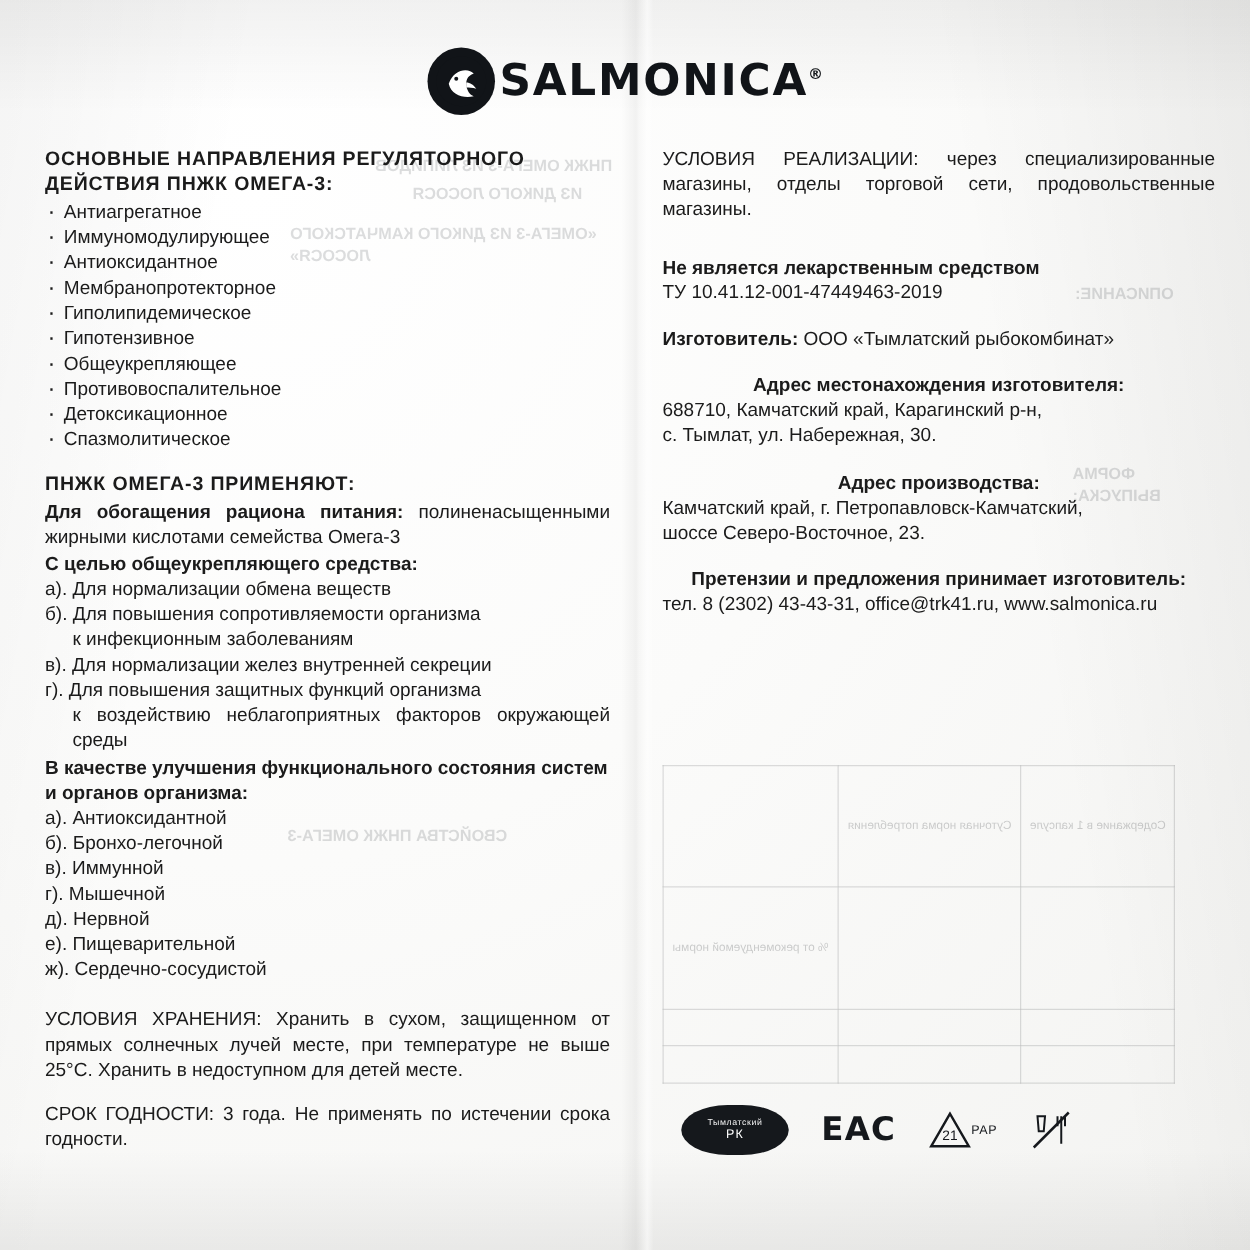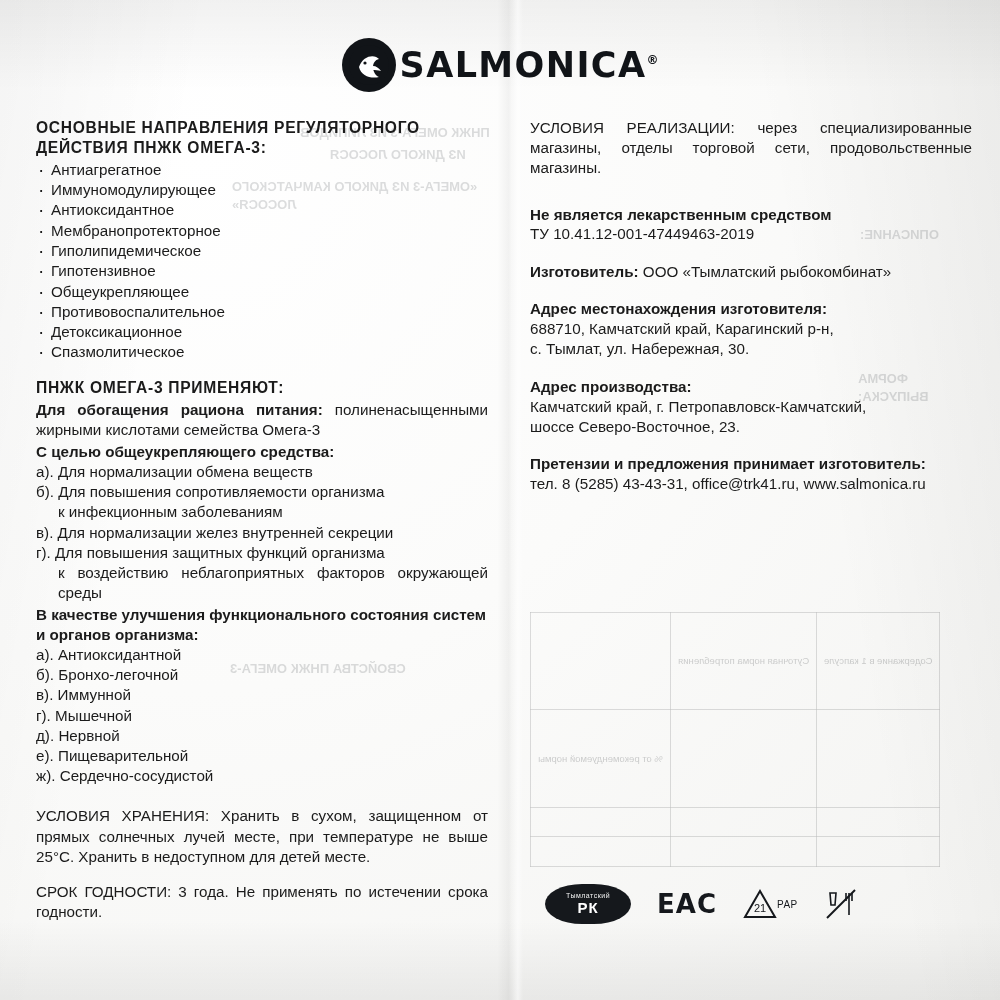--- a/index.html
+++ b/index.html
@@ -127,21 +127,21 @@
   }
   .para {
     margin: 0;
     line-height: 1.33;
     text-align: justify;
   }
   .justify { text-align: justify; }
   .gap-s { height: 9px; }
   .gap-m { height: 15px; }
   .gap-l { height: 20px; }
-  .inline-b { font-weight: bold; }
+  .inline-b { font-weight: bold; text-align: center; }
 
   
   .r-block { margin-bottom: 17px; }
   .r-block:last-child { margin-bottom: 0; }
 
   
   .ghost {
     position: absolute;
     color: rgba(40,44,48,0.16);
     font-size: 13px;
@@ -193,21 +193,21 @@
     background: #15181c;
     display: flex;
     align-items: center;
     justify-content: center;
     flex-direction: column;
     color: #fff;
     font-size: 8px;
     letter-spacing: 0.5px;
   }
   .mark-trk .trk-top { font-size: 7px; opacity: 0.95; }
-  .mark-trk .trk-main { font-size: 15px; font-weight: bold; letter-spacing: 1px; }
+  .mark-trk .trk-main { font-size: 10px; font-weight: normal; letter-spacing: 1px; }
   .mark-eac {
     font-family: "DejaVu Sans", sans-serif;
     font-size: 26px;
     font-weight: bold;
     letter-spacing: 1px;
     color: #15181c;
   }
   .mark-pap {
     display: flex;
     flex-direction: row;
@@ -395,21 +395,21 @@
     </div>
 
     <div class="r-block">
       <div class="inline-b">Адрес производства:</div>
       <div>Камчатский край, г. Петропавловск-Камчатский,</div>
       <div>шоссе Северо-Восточное, 23.</div>
     </div>
 
     <div class="r-block">
       <div class="inline-b">Претензии и предложения принимает изготовитель:</div>
-      <div>тел. 8 (5285) 43-43-31, office@trk41.ru, www.salmonica.ru</div>
+      <div>тел. 8 (2302) 43-43-31, office@trk41.ru, www.salmonica.ru</div>
     </div>
   </div>
 
   <div class="marks">
     <div class="mark-trk">
       <span class="trk-top">Тымлатский</span>
       <span class="trk-main">РК</span>
     </div>
     <div class="mark-eac">EAC</div>
     <div class="mark-pap">

